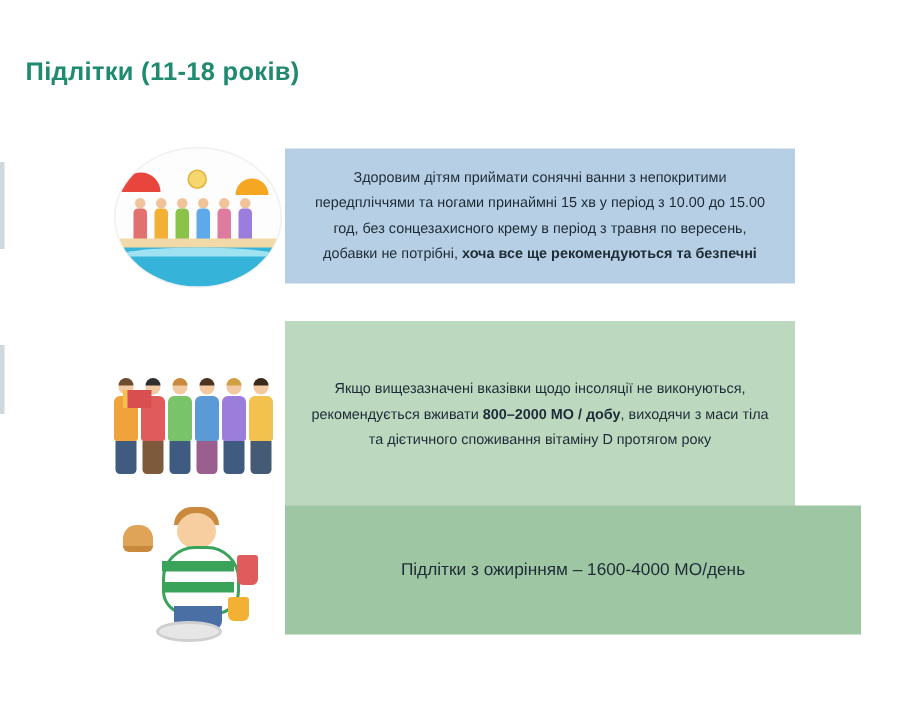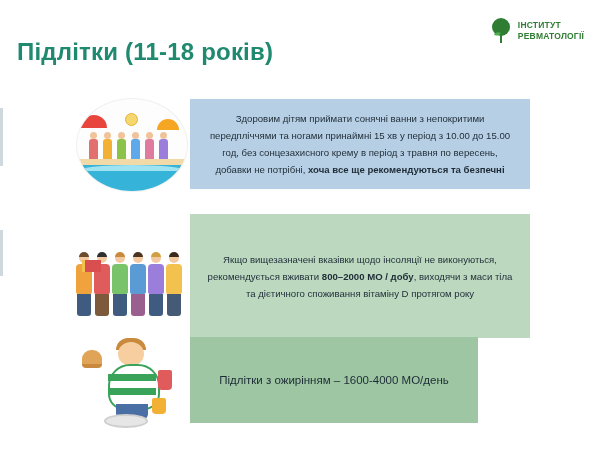--- a/index.html
+++ b/index.html
@@ -53,21 +53,21 @@
     letter-spacing: 0.2px;
     text-transform: uppercase;
   }
   .logo-text div:nth-child(2) { color: #2e7d32; }
 
   
   .title {
     position: absolute;
     left: 17px;
     top: 38px;
-    font-size: 24px;
+    font-size: 17px;
     font-weight: bold;
     color: #1f8a70;
     letter-spacing: 0.2px;
   }
 
   
   .row {
     position: absolute;
     display: flex;
     align-items: center;
@@ -101,21 +101,21 @@
   }
   .callout-2 {
     width: 340px;
     height: 124px;
     background: #bcd9c0;
     display: flex;
     align-items: center;
     justify-content: center;
   }
   .callout-3 {
-    width: 288px;
+    width: 384px;
     height: 86px;
     background: #9ec6a2;
     display: flex;
     align-items: center;
     justify-content: center;
     font-size: 11.5px;
   }
   .callout b { font-weight: bold; }
   .txt { display: block; }
 
@@ -219,33 +219,20 @@
   }
 </style>
 </head>
 <body>
 
 <div class="slide">
 
   <div class="edge-mark m1"></div>
   <div class="edge-mark m2"></div>
 
-  <div class="logo">
-    <span class="logo-mark">
-      <svg width="22" height="26" viewBox="0 0 22 26" aria-hidden="true">
-        <ellipse cx="11" cy="9" rx="9" ry="9" fill="#2e7d32"></ellipse>
-        <path d="M11 9 L11 25" stroke="#2e7d32" stroke-width="2" fill="none"></path>
-        <path d="M11 15 C7 13 5 15 4 17 C7 18 10 17 11 15 Z" fill="#4caf50"></path>
-      </svg>
-    </span>
-    <span class="logo-text">
-      <div>ІНСТИТУТ</div>
-      <div>РЕВМАТОЛОГІЇ</div>
-    </span>
-  </div>
 
   <div class="title">Підлітки (11-18 років)</div>
 
   <div class="row row-1">
     <div class="art">
       <div class="beach">
         <div class="umbrella"></div>
         <div class="umbrella u2"></div>
         <div class="ball"></div>
         <div class="figure f1">

